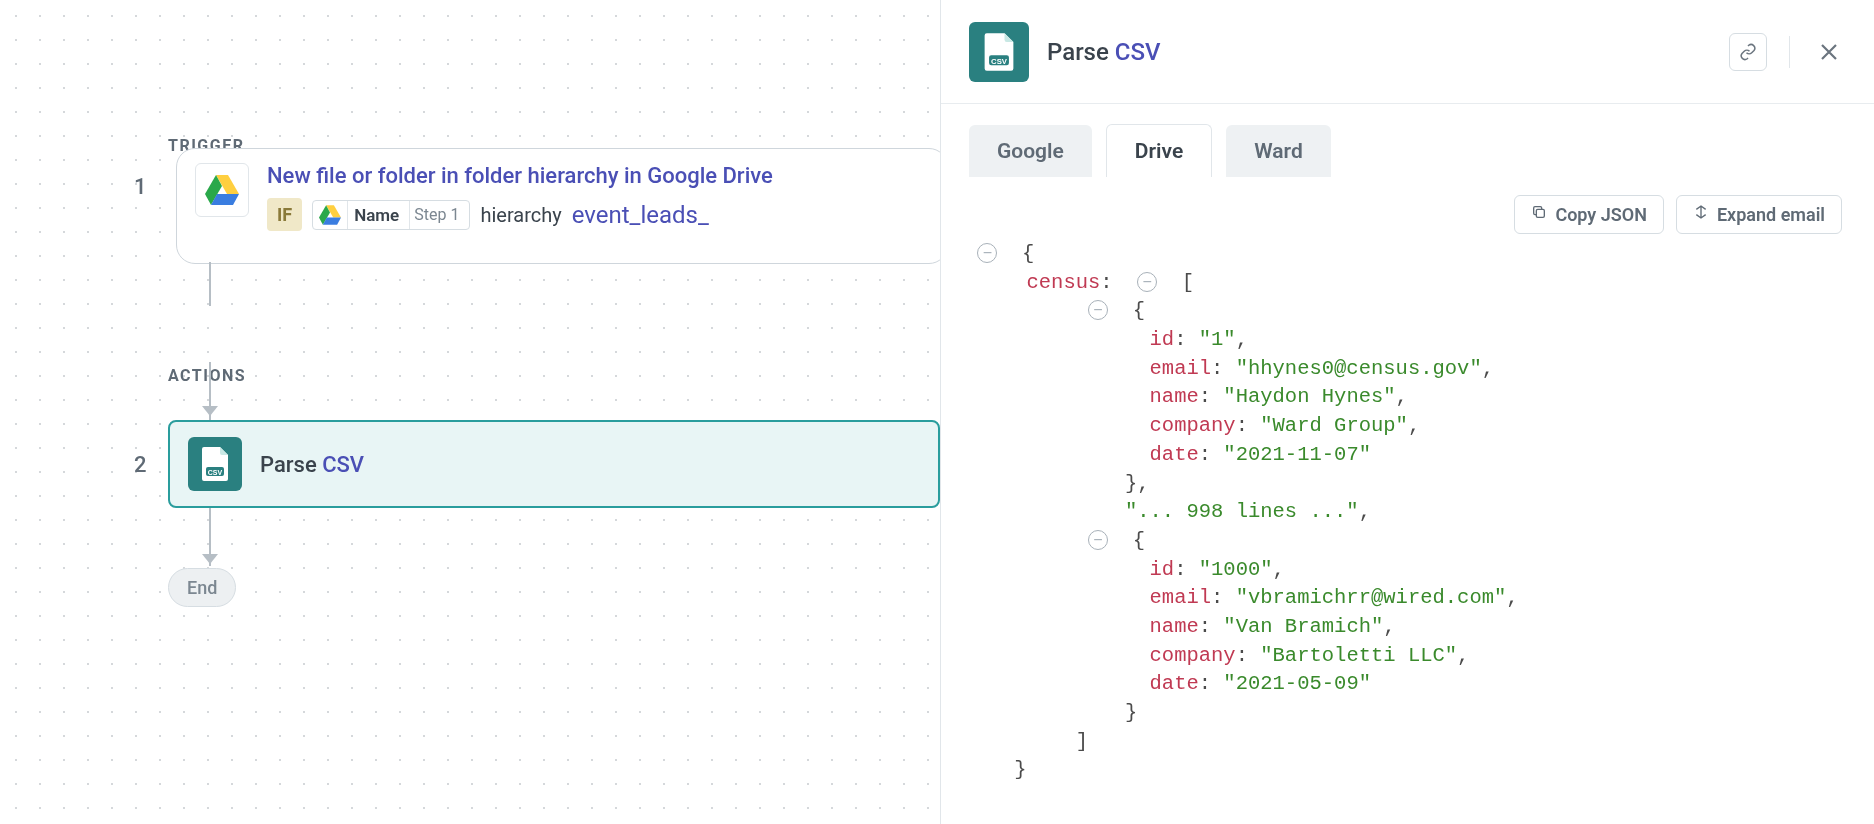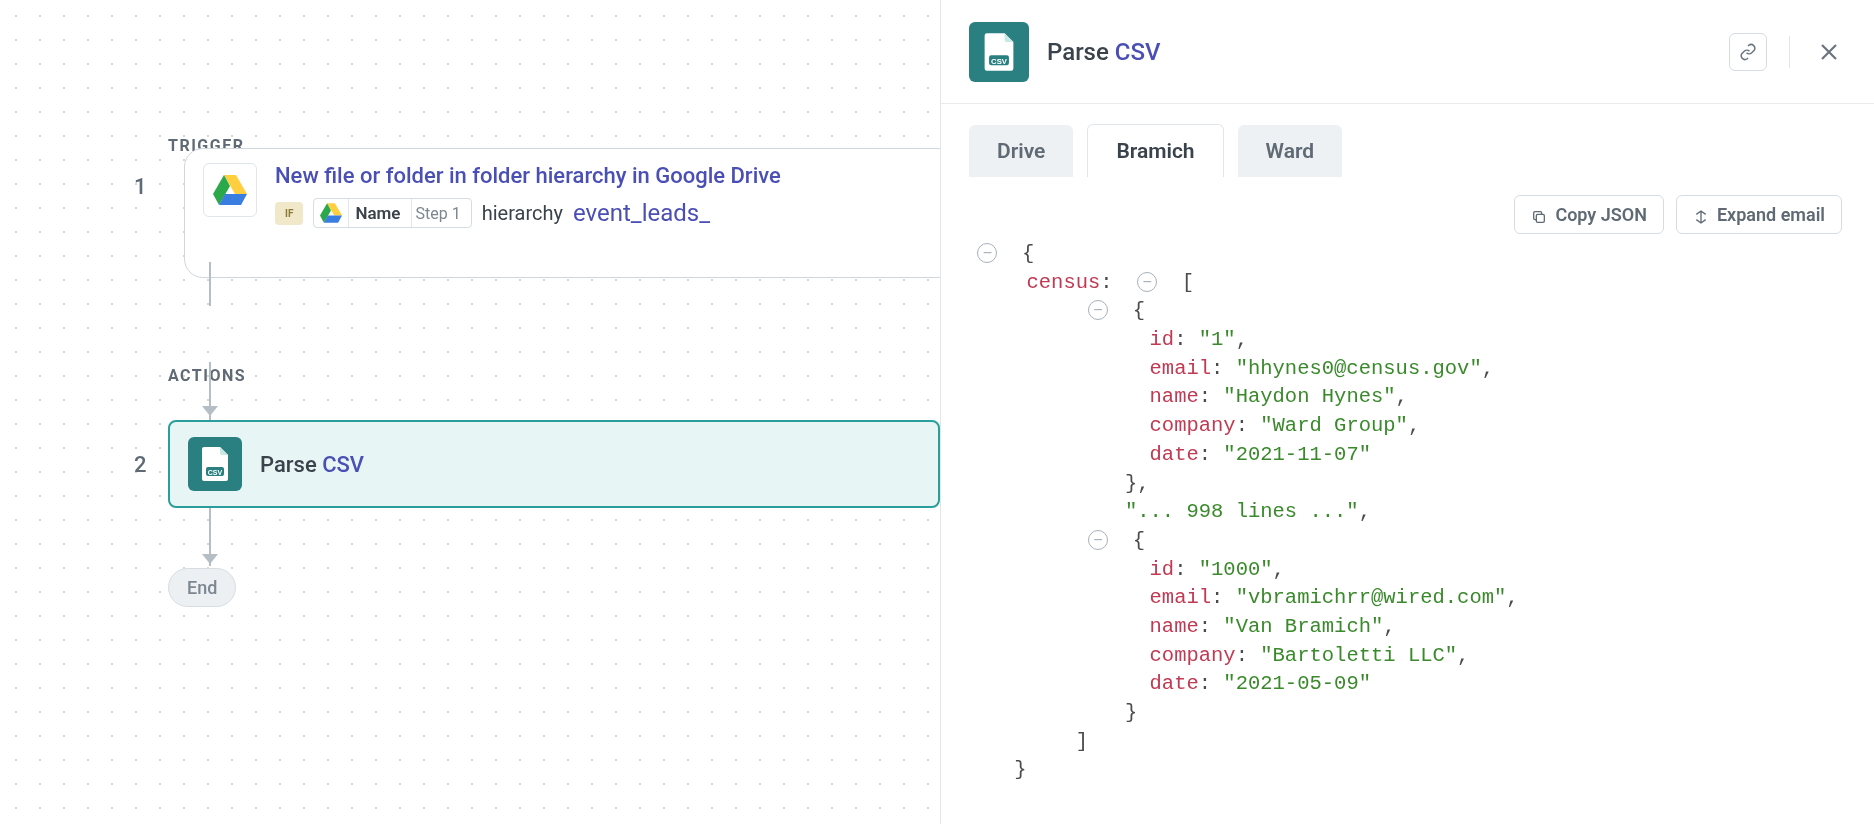--- a/index.html
+++ b/index.html
@@ -38,24 +38,24 @@
     position: absolute;
     background: #fff;
     border: 1px solid #cfd6dc;
     border-radius: 8px;
     display: flex;
     align-items: flex-start;
     padding: 14px 18px;
     gap: 18px;
   }
   .trigger-card {
-    left: 184px;
+    left: 176px;
     top: 148px;
     width: 772px;
-    height: 130px;
+    height: 116px;
     border-radius: 19px;
   }
   .gdrive-badge {
     width: 54px;
     height: 54px;
     border: 1px solid #e1e6ea;
     border-radius: 6px;
     display: flex;
     align-items: center;
     justify-content: center;
@@ -70,21 +70,21 @@
   }
   .condition-row {
     display: flex;
     align-items: center;
     gap: 10px;
   }
   .if-chip {
     background: #f0e8c8;
     color: #8a7a3a;
     font-weight: 700;
-    font-size: 10px;
+    font-size: 18px;
     padding: 6px 10px;
     border-radius: 4px;
   }
   .pill-box {
     display: flex;
     align-items: center;
     border: 1px solid #d6dde2;
     border-radius: 4px;
     overflow: hidden;
     background: #fff;
@@ -256,21 +256,21 @@
   }
   .pill-btn {
     border: 1px solid #d6dde2;
     background: #fff;
     border-radius: 6px;
     padding: 8px 16px;
     font-size: 18px;
     font-weight: 600;
     color: #5f6a75;
     display: flex;
-    align-items: flex-end;
+    align-items: flex-start;
     gap: 8px;
     cursor: pointer;
   }
   .json-view {
     font-family: "SFMono-Regular", Consolas, "Liberation Mono", Menlo, monospace;
     font-size: 20.5px;
     line-height: 1.4;
     padding: 2px 0 0 24px;
     color: #4b4b4b;
     white-space: pre;
@@ -380,22 +380,22 @@
     </div>
     <div class="panel-hsep"></div>
     <div class="close-btn">
       <svg width="24" height="24" viewBox="0 0 24 24" fill="none" stroke="currentColor" stroke-width="2.2">
         <path d="M5 5 L19 19 M19 5 L5 19"></path>
       </svg>
     </div>
   </div>
 
   <div class="tabs-row">
-    <div class="tab">Drive</div>
-    <div class="tab active">Bramich</div>
+    <div class="tab">Google</div>
+    <div class="tab active">Drive</div>
     <div class="tab">Ward</div>
   </div>
 
   <div class="output-bar">
     <div class="pill-btn">
       <svg width="16" height="16" viewBox="0 0 24 24" fill="none" stroke="currentColor" stroke-width="2">
         <rect x="8" y="8" width="12" height="12" rx="2"></rect>
         <path d="M16 8V6a2 2 0 0 0-2-2H6a2 2 0 0 0-2 2v8a2 2 0 0 0 2 2h2"></path>
       </svg>
       <span>Copy JSON</span>

